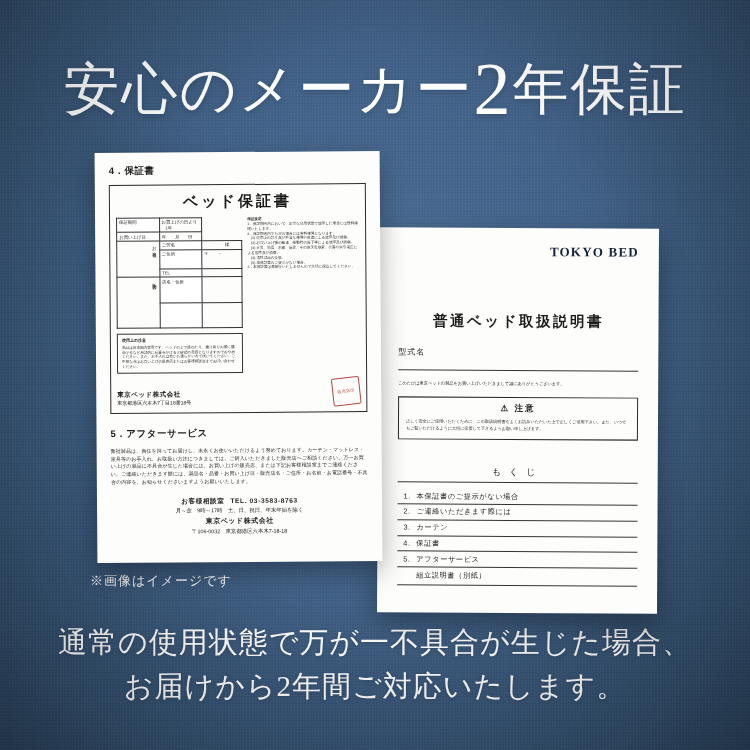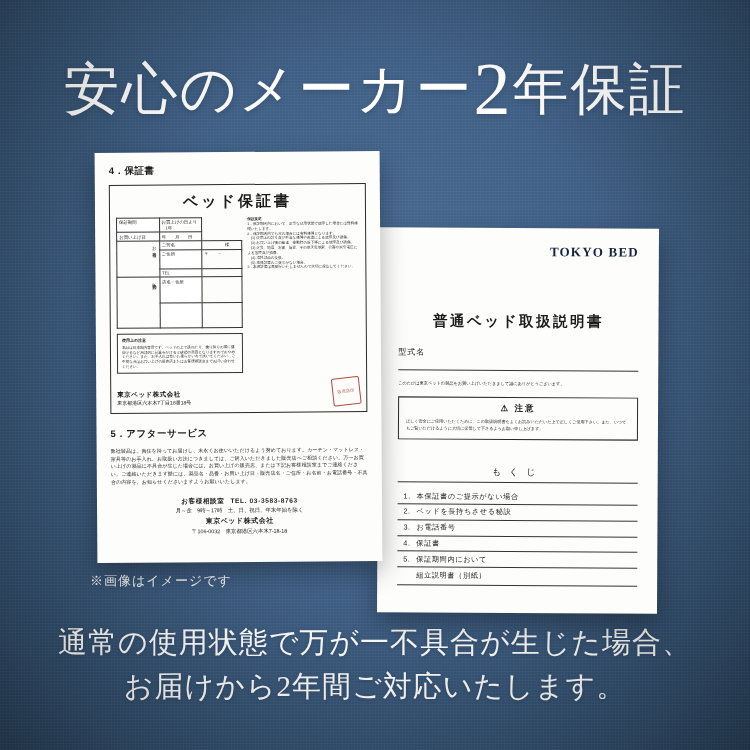--- a/index.html
+++ b/index.html
@@ -415,33 +415,33 @@
       <div class="toc-head">もくじ</div>
       <div class="toc-rule"></div>
 
       <div class="toc-list">
         <div class="toc-item">
           <span class="num">1.</span>
           <span>本保証書のご提示がない場合</span>
         </div>
         <div class="toc-item">
           <span class="num">2.</span>
-          <span>ベッドを長持ちさせる秘訣</span>
+          <span>ご連絡いただきます際には</span>
         </div>
         <div class="toc-item">
           <span class="num">3.</span>
-          <span>お電話番号</span>
+          <span>カーテン</span>
         </div>
         <div class="toc-item">
           <span class="num">4.</span>
           <span>保証書</span>
         </div>
         <div class="toc-item">
           <span class="num">5.</span>
-          <span>保証期間内において</span>
+          <span>アフターサービス</span>
         </div>
         <div class="toc-sub">組立説明書（別紙）</div>
       </div>
     </div>
   </div>
 
   <div class="note">※画像はイメージです</div>
 
   <div class="footer-copy">
     <div>通常の使用状態で万が一不具合が生じた場合、</div>

